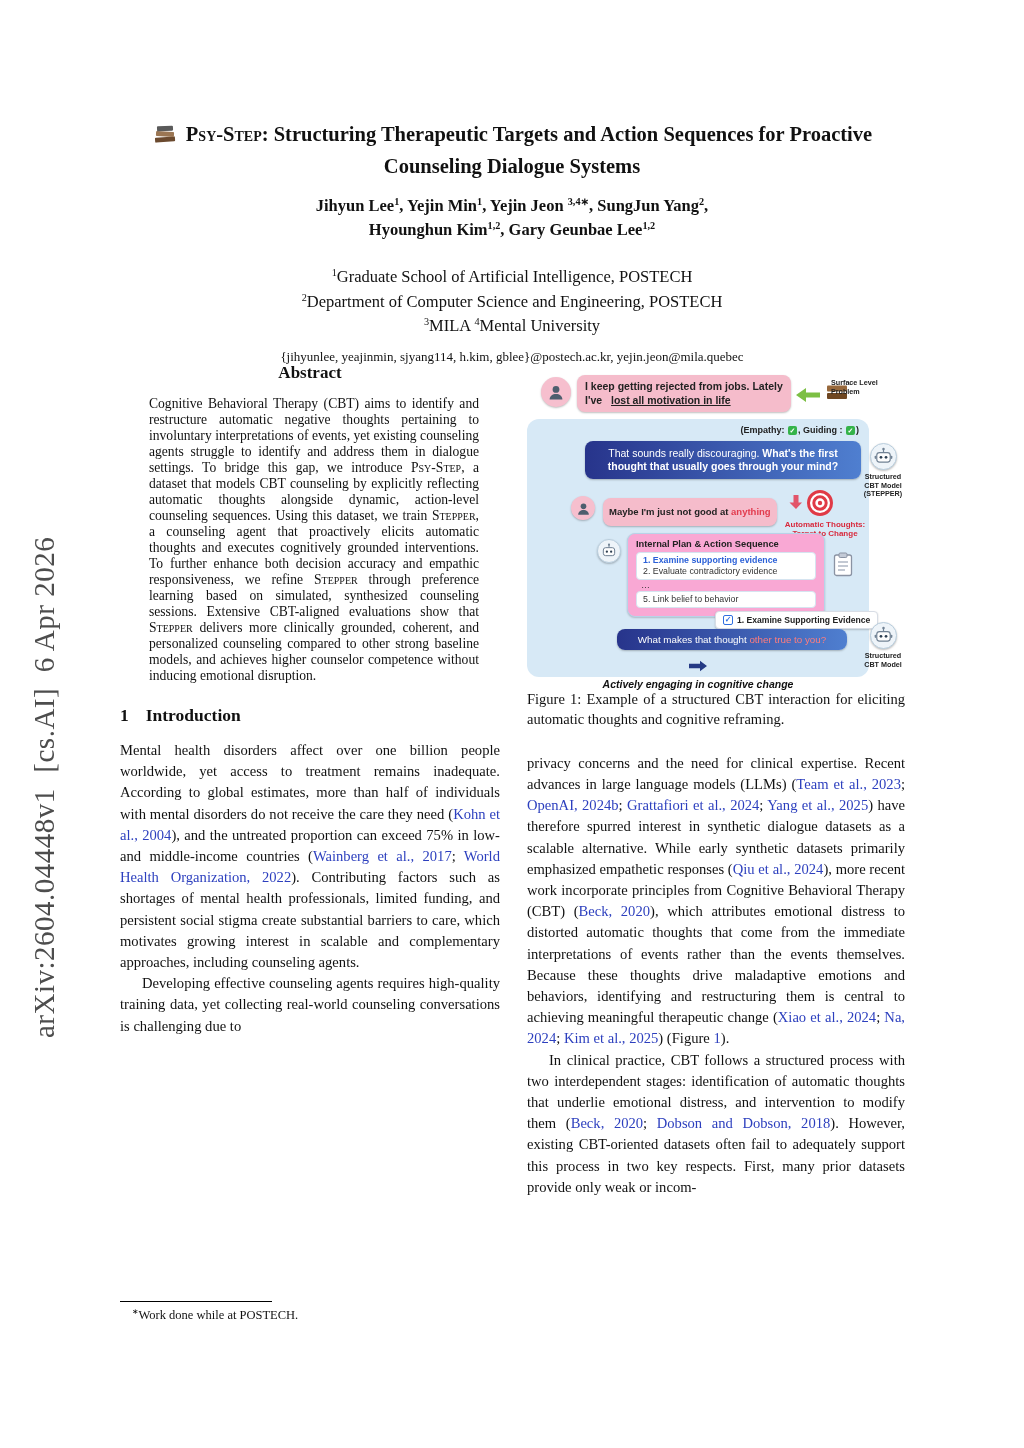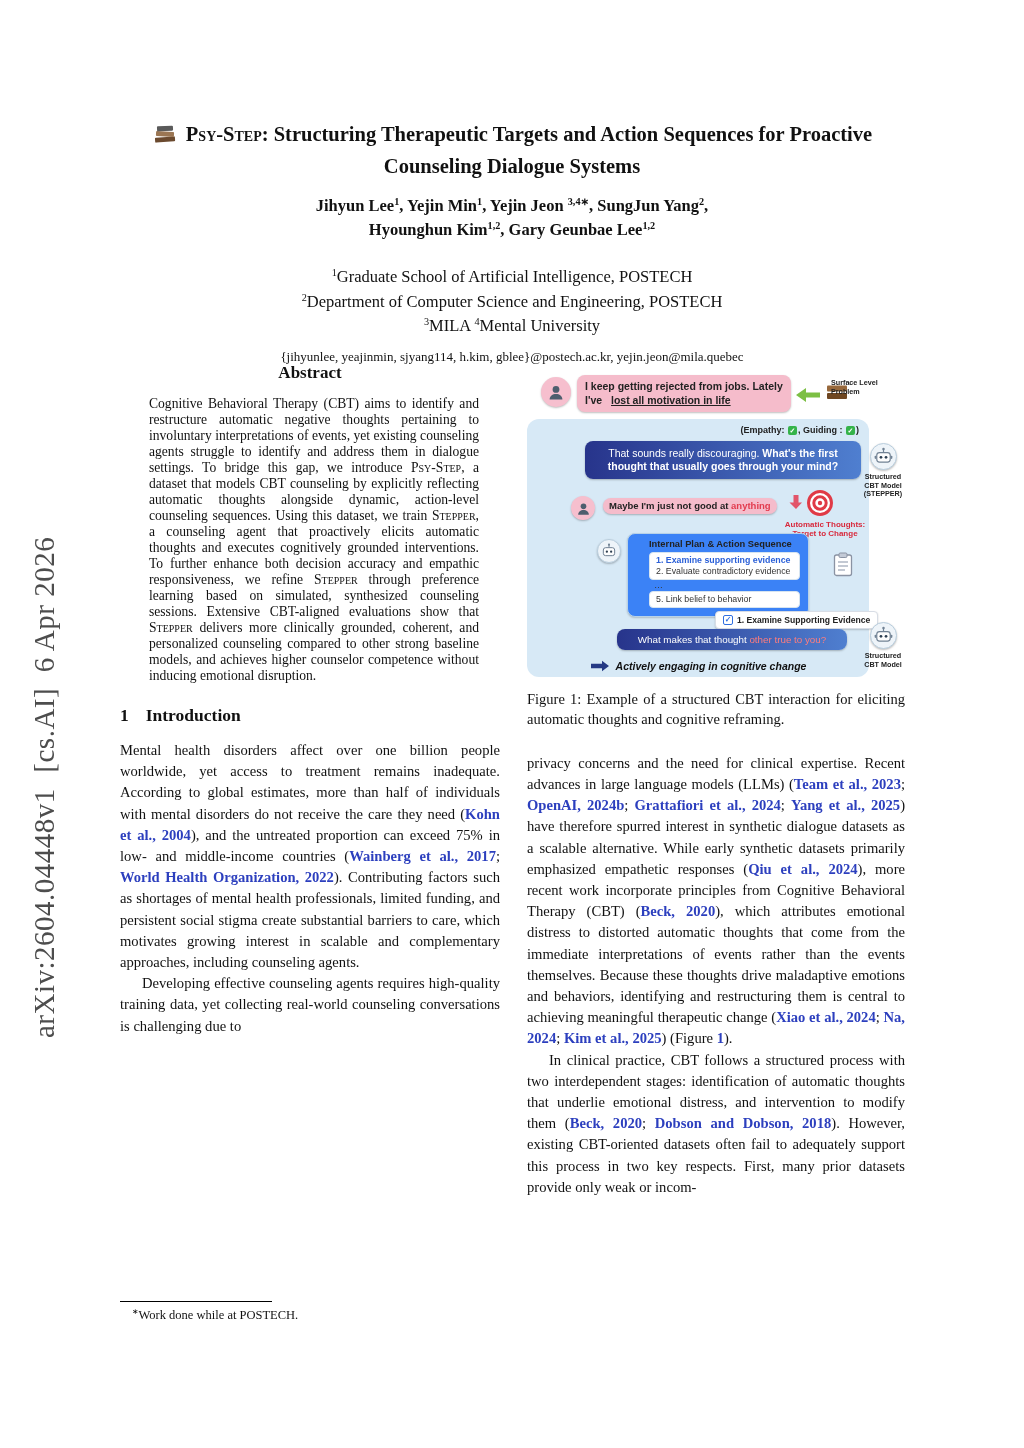--- a/index.html
+++ b/index.html
@@ -15,21 +15,21 @@
   
   .header { position:absolute; top:120px; left:0; width:1024px; text-align:center; }
   .title { font-size:20.5px; font-weight:700; line-height:29px; width:790px; margin:0 auto; }
   .title-icon { display:inline-block; vertical-align:-3px; margin-right:8px; }
   .authors { margin-top:13px; font-size:16.5px; font-weight:700; line-height:24px; }
   .affils { margin-top:23px; font-size:16.5px; line-height:24.5px; }
   .emails { margin-top:10px; font-size:13px; font-family:Liberation Serif, serif; }
 
   .sup { vertical-align:super; font-size:0.62em; line-height:0; }
   .sc  { font-variant:small-caps; }
-  .cite { color:var(--link,#2c3fbe);font-weight:bold; }
+  .cite { color:var(--link,#2c3fbe); }
   .b { font-weight:700; }
   .u { text-decoration:underline;margin-left:6px; }
   .red { color:#e23b4e; }
   .salmon { color:#ff7d7d; }
 
   
   .col-left  { position:absolute; left:120px; top:363px; width:380px; height:921px; overflow:hidden; }
   .col-right { position:absolute; left:527px; top:372px; width:378px; height:1072px; overflow:hidden; }
 
   .abs-head { text-align:center; font-weight:700; font-size:17px; margin-bottom:13px; }
@@ -54,48 +54,48 @@
   .panel  { position:absolute; left:0; top:47px; width:342px; height:258px; border-radius:12px;
             background:var(--panel,#d7e9f6); }
   .avatar { position:absolute; width:30px; height:30px; border-radius:50%;
             display:flex; align-items:center; justify-content:center; box-shadow:0 1px 2px rgba(0,0,0,.25); }
   .avatar.pink { background:#f6bfce; }
   .avatar.bot  { background:#eef4f9; border:1px solid #b9cede; }
   .avatar.sm   { width:24px; height:24px; }
   .bubble { position:absolute; border-radius:8px; box-shadow:0 1px 2px rgba(0,0,0,.25); }
   .pink-b { background:var(--bubble-pink,#f5bccb); color:#222; font-weight:700; font-size:10.5px;
             line-height:13.5px; padding:5px 8px; }
-  .pink-b.sm2 { font-size:9.5px; padding:1px 6px; white-space:nowrap; }
+  .pink-b.sm2 { font-size:9.5px; padding:7px 6px; white-space:nowrap; }
   .blue-b { background:linear-gradient(90deg,#27348b,#4f7fd0); color:#fff; font-size:10.5px;
             line-height:13px; padding:6px 16px; text-align:center; }
   .blue-b.q2 { font-size:9.8px; padding:4px 8px; }
   .ficon { position:absolute; line-height:0; }
   .lbl { position:absolute; font-size:7.2px; font-weight:700; color:#222; text-align:center; line-height:8.6px; }
   .lbl.left { text-align:left; }
   .red-lbl { color:var(--accent-red,#d8293c); font-size:8px; line-height:9px; }
   .empathy { position:absolute; left:140px; top:53px; width:192px; text-align:right;
              font-size:9px; font-weight:700; color:#222; }
   .check { display:inline-block; width:9px; height:9px; background:var(--check-green,#35b34a); color:#fff;
            border-radius:2px; font-size:7px; line-height:9px; text-align:center; font-weight:700;
            margin:0 1px; vertical-align:0px; }
-  .planbox { position:absolute; left:100px; top:161px; width:182px; background:#3b82f6;
-             border:1px solid #b8d2e8; border-radius:8px; padding:5px 8px 6px 21px;
+  .planbox { position:absolute; left:100px; top:161px; width:198px; background:#f9a8d4;
+             border:1px solid #b8d2e8; border-radius:8px; padding:5px 8px 6px 8px;
              box-shadow:0 1px 2px rgba(0,0,0,.2); }
   .plan-title { font-weight:700; font-size:9.3px; color:#222; margin-bottom:3px; }
   .plan-inner { background:#fff; border:1px solid #d6e4f0; border-radius:4px; padding:2px 6px; margin-bottom:2px; }
   .plan-item  { font-size:8.8px; color:#333; line-height:11px; }
   .plan-item.blue { color:#2c61d8; font-weight:700; }
   .plan-dots { font-size:9px; line-height:7px; margin:0 0 2px 5px; color:#333; }
   .stepbox { position:absolute; left:188px; top:239px; background:#fff; border:1px solid #d8dde5;
              border-radius:4px; padding:3px 7px; white-space:nowrap; box-shadow:0 1px 2px rgba(0,0,0,.2);
              font-size:8.6px; font-weight:700; color:#222; display:flex; align-items:center; gap:4px; }
   .cb { display:inline-block; width:10px; height:10px; border:1.5px solid #2f6fe0; border-radius:2px;
         color:#2f6fe0; font-size:8px; line-height:8px; text-align:center; font-weight:700; }
   .fig-footer { position:absolute; left:0; top:288px; width:342px; display:flex; align-items:center;
-                justify-content:center; gap:6px; }
+                justify-content:center; gap:6px;flex-direction:column; }
   .foot-text { font-style:italic; font-weight:700; font-size:10.5px; color:#111; }
 </style>
 </head>
 <body>
 
 <div class="page">
 
   <div class="arxiv">arXiv:2604.04448v1  [cs.AI]  6 Apr 2026</div>
 
   <header class="header">

